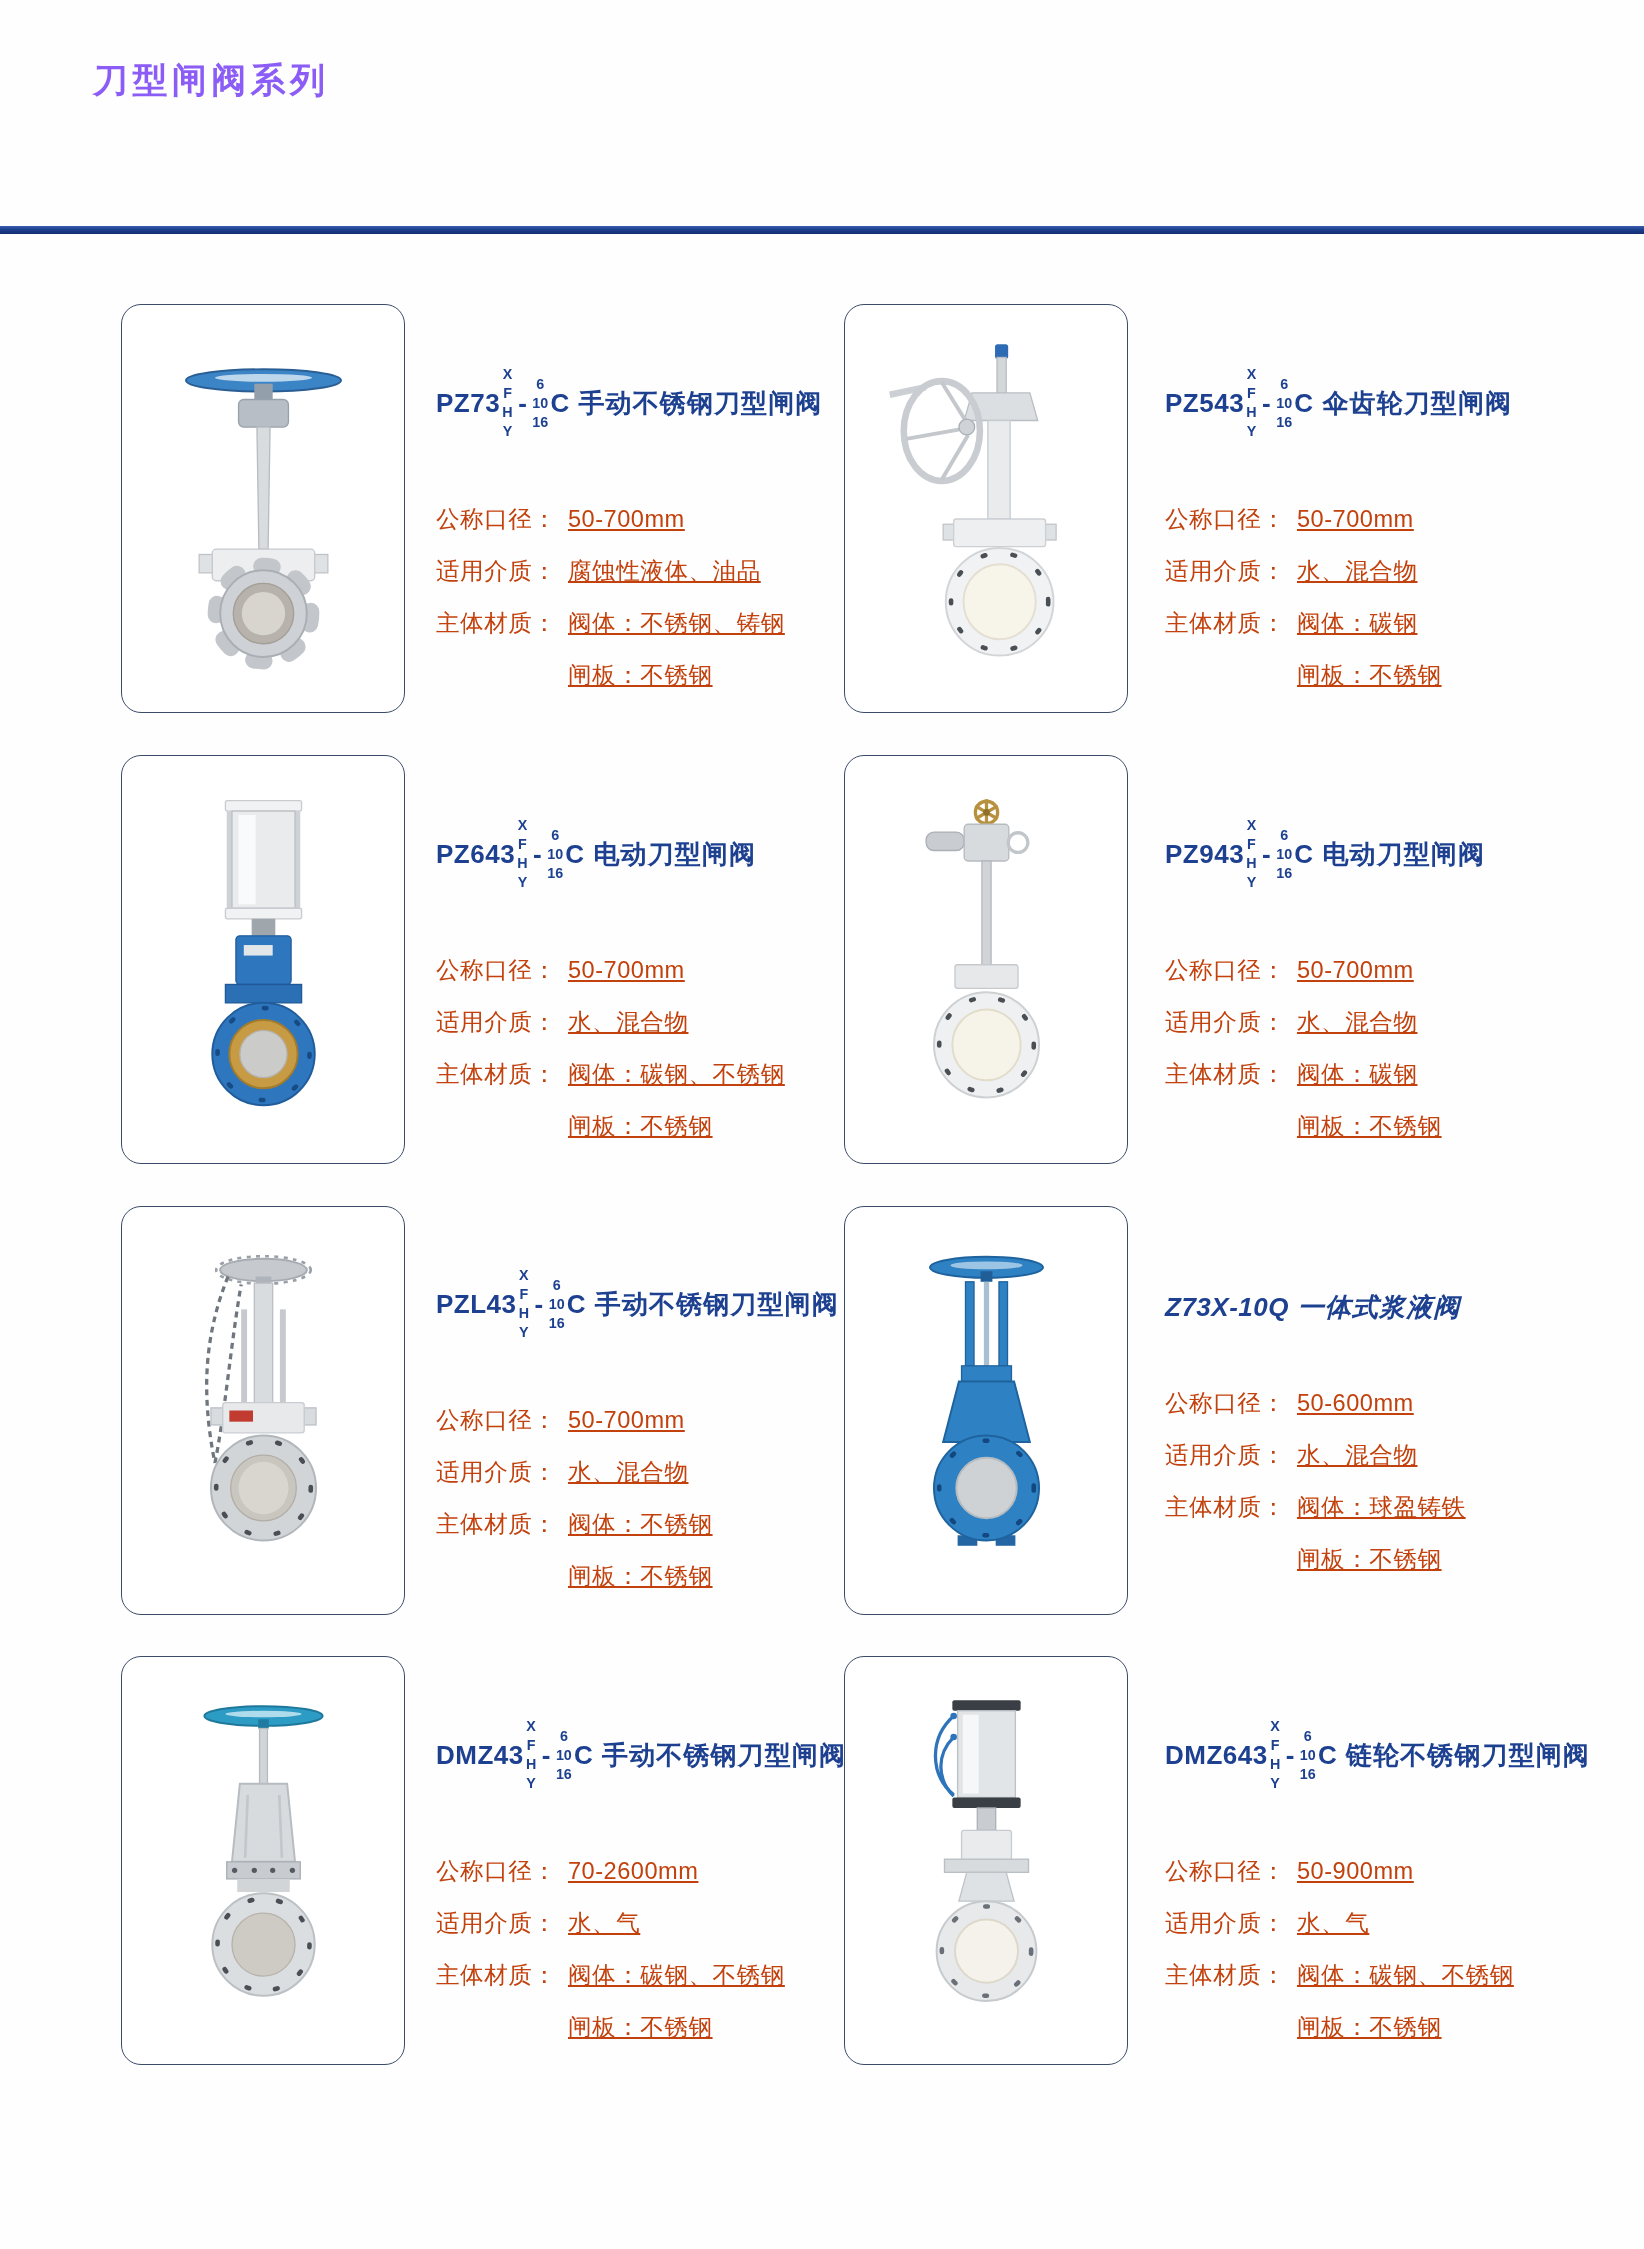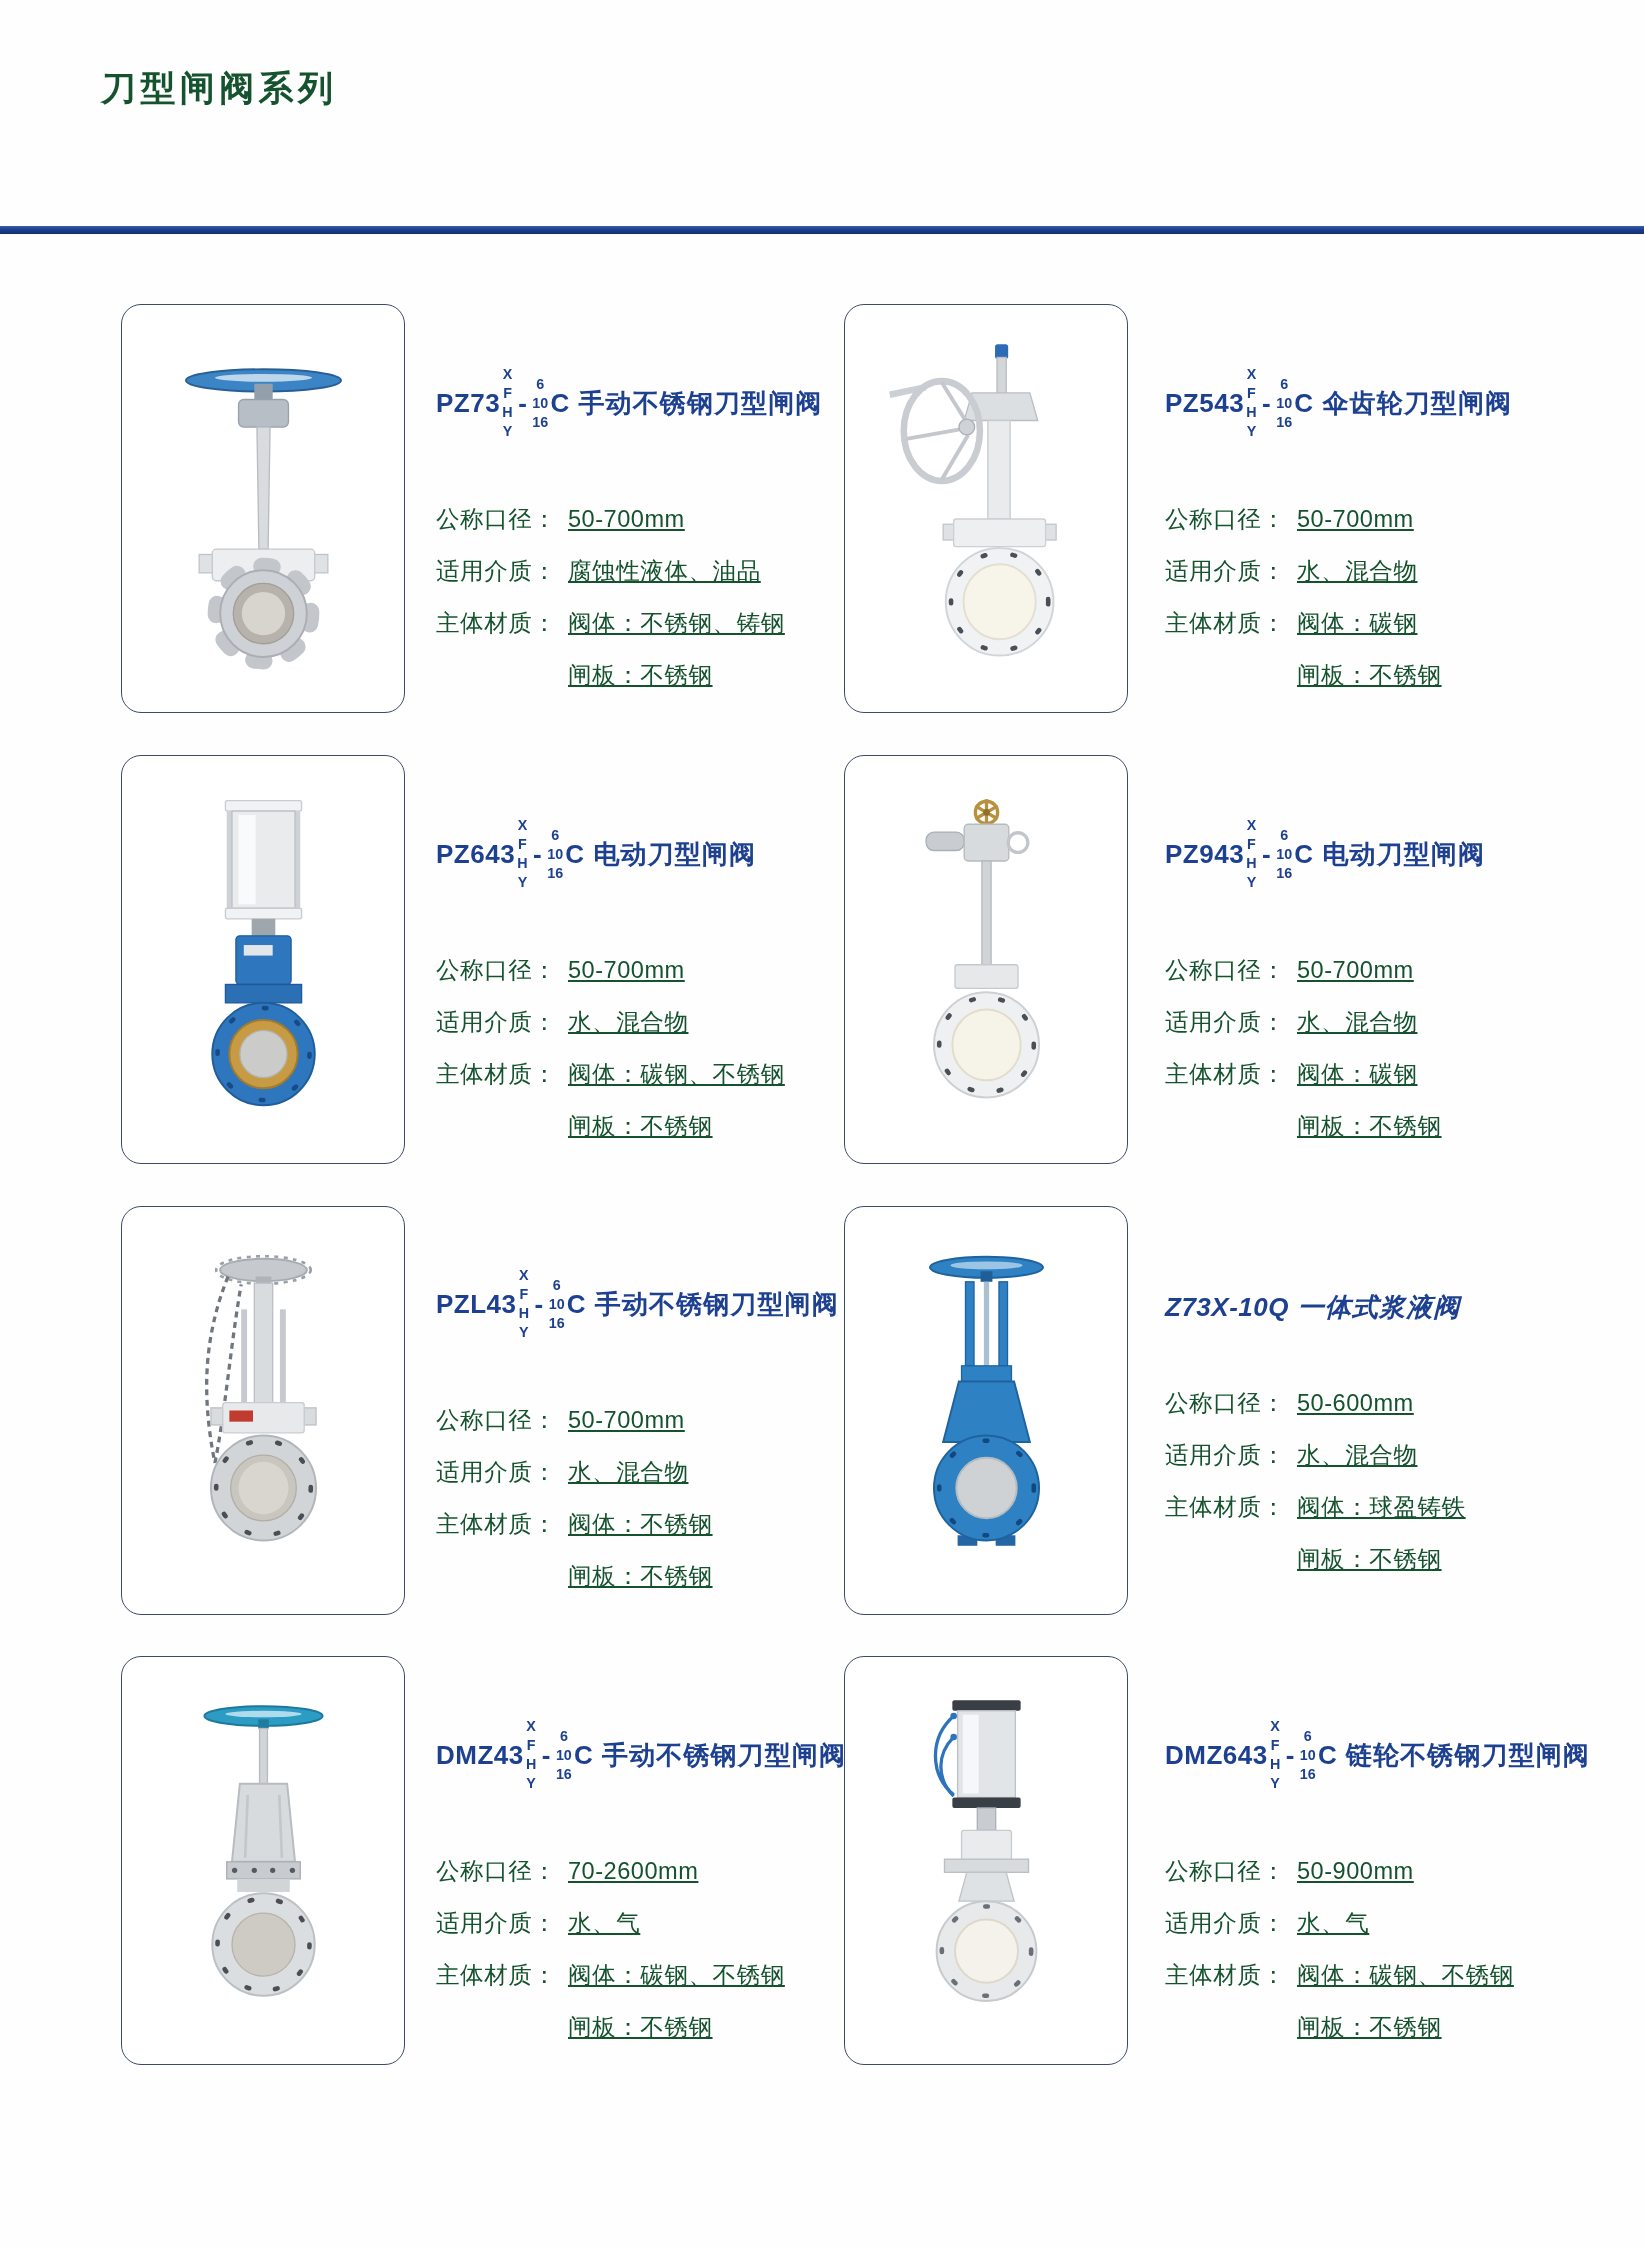--- a/index.html
+++ b/index.html
@@ -7,24 +7,24 @@
     position:relative;
     width:1645px;
     height:2250px;
     background:#fefefe;
     font-family:"Liberation Sans", sans-serif;
     overflow:hidden;
   }
   .page-title{
     position:absolute;
     left:89px; top:53px;
-    margin:12px;
+    margin:4px;
     font-size:35px;
     font-weight:700;
-    color:#14532d;
+    color:#8b5cf6;
     letter-spacing:4.4px;
   }
   .divider{
     position:absolute;
     left:0; top:226px;
     width:1645px; height:8.2px;
     background:linear-gradient(to bottom,#3a5fae 0%,#1d3f8e 45%,#132e72 100%);
   }
   
   .card{
@@ -69,21 +69,21 @@
   }
   .dash{margin:0 3.3px;}
   .cn{margin-left:8.8px;letter-spacing:1.1px;}
   .no-stack{margin-top:24px;font-style:italic;}
   .specs{margin-top:52px;}
   .spec-row{
     display:flex;
     height:52px;
     align-items:center;
     font-size:23.6px;
-    color:#14532d;
+    color:#c2410c;
     white-space:nowrap;
   }
   .spec-label{
     display:inline-block;
     width:132px;
     letter-spacing:0.5px;
   }
   .spec-value{letter-spacing:0.5px;text-decoration:underline;}
 </style>
 </head>

